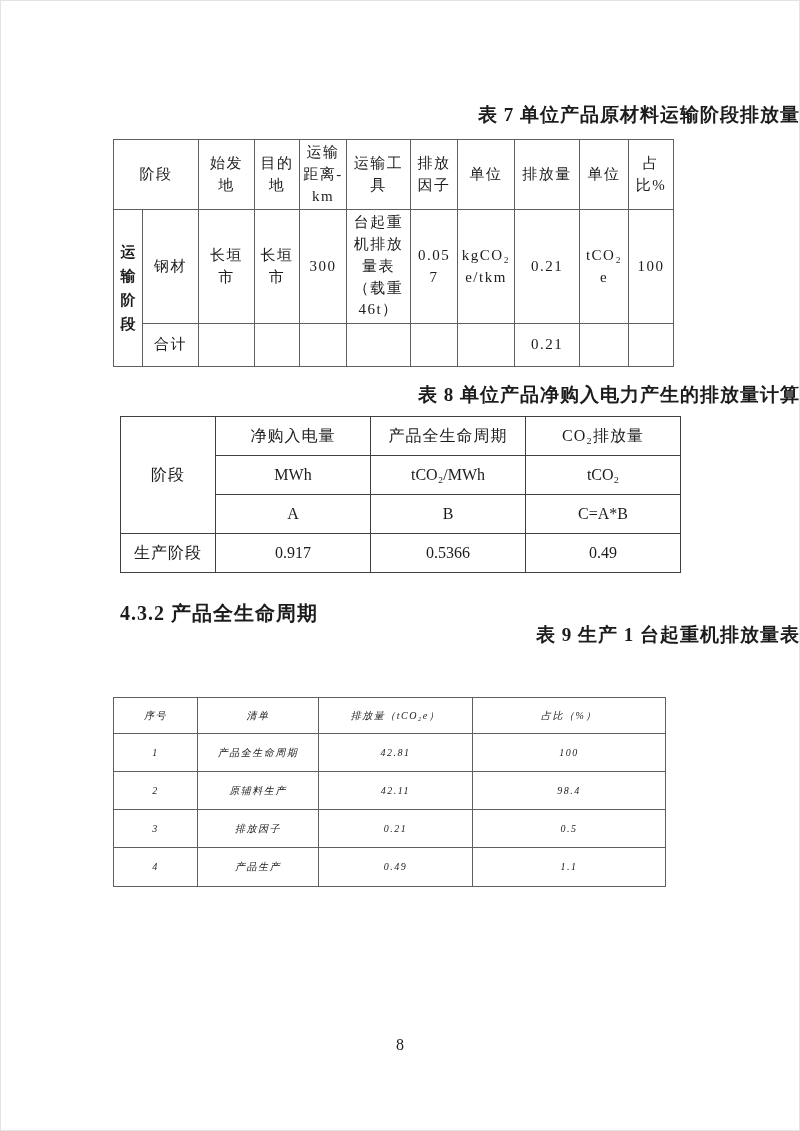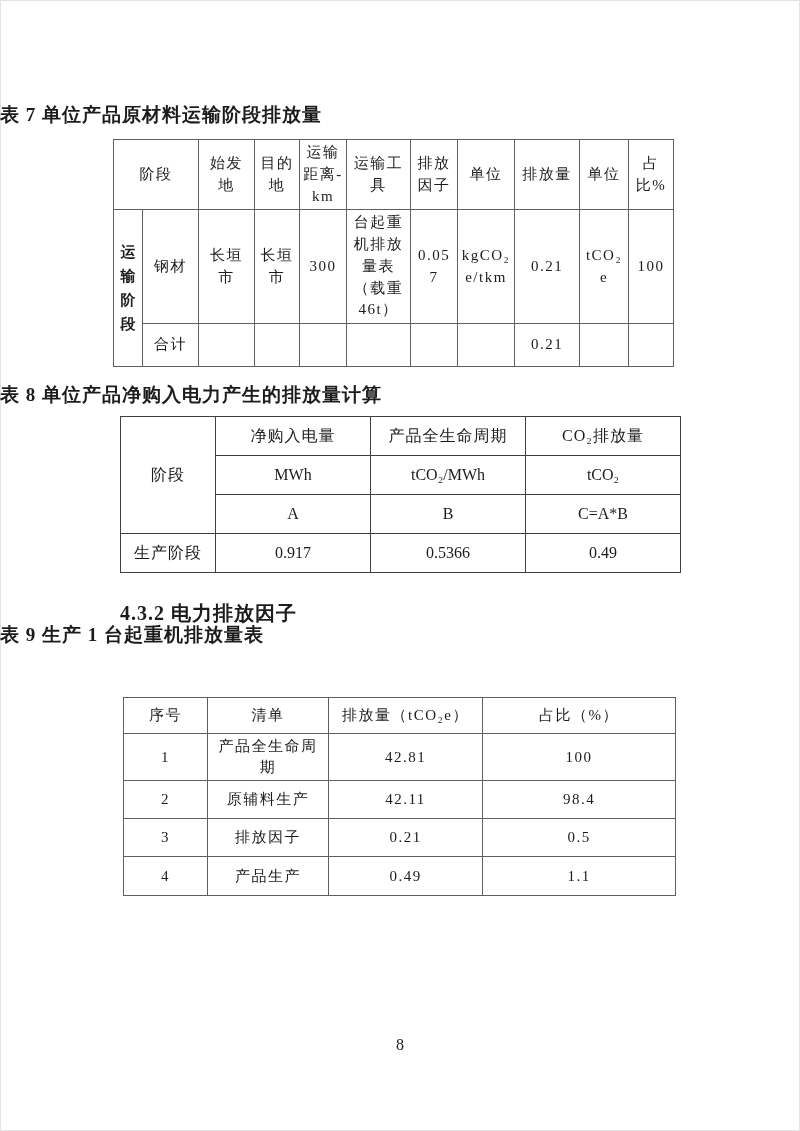--- a/index.html
+++ b/index.html
@@ -6,21 +6,21 @@
   body {
     width: 800px; height: 1131px; position: relative;
     font-family: "Liberation Serif", "DejaVu Serif", serif;
     color: #1c1c1c;
   }
   .page-frame {
     position: absolute; left: 0; top: 0; width: 798px; height: 1129px;
     border: 1px solid #e3e3e3; pointer-events: none;
   }
   .doc-title {
-    position: absolute; left: 0; width: 800px; text-align: left;
+    position: absolute; left: 0; width: 800px; text-align: right;
     font-size: 19px; font-weight: bold; letter-spacing: 1px;
   }
   .section-heading {
     position: absolute; left: 120px; font-size: 20px; font-weight: bold;
     letter-spacing: 1px;
   }
   table {
     position: absolute; border-collapse: collapse; table-layout: fixed;
   }
   td {
@@ -30,21 +30,21 @@
   
   .t7 { left: 113px; top: 139px; width: 560px; font-size: 15px; }
   .t7 td { letter-spacing: 1.5px; word-break: break-all; line-height: 1.45; }
   .t7 .vert { letter-spacing: 0; line-height: 1.6; padding: 2px 0; font-weight: bold; }
   
   .t8 { left: 120px; top: 416px; width: 560px; font-size: 16px; }
   .t8 td { border-color: #3f3f3f; }
   .t8 .cn { letter-spacing: 1px; }
   .t8 .b { font-weight: normal; }
   
-  .t9 { left: 123px; top: 697px; width: 552px; font-size: 15px; }
+  .t9 { left: 113px; top: 697px; width: 552px; font-size: 10px; font-style: italic; }
   .t9 td { letter-spacing: 1.5px; line-height: 1.4; }
   .page-number {
     position: absolute; left: 0; width: 800px; top: 1036px;
     text-align: center; font-size: 16px;
   }
 </style>
 </head>
 <body>
 
 <div class="page-frame"></div>
@@ -134,21 +134,21 @@
   </tr>
   <tr style="height:39px">
     <td class="cn">生产阶段</td>
     <td>0.917</td>
     <td>0.5366</td>
     <td>0.49</td>
   </tr>
 </tbody>
   </table>
 
-<div class="section-heading" style="top:600px">4.3.2 电力排放因子</div>
+<div class="section-heading" style="top:600px">4.3.2 产品全生命周期</div>
 
 <div class="doc-title" style="top:622px">表 9 生产 1 台起重机排放量表</div>
 
 <table class="t9">
   <colgroup>
     <col style="width:84px">
       <col style="width:121px">
       <col style="width:154px">
       <col style="width:193px">
   </colgroup>

